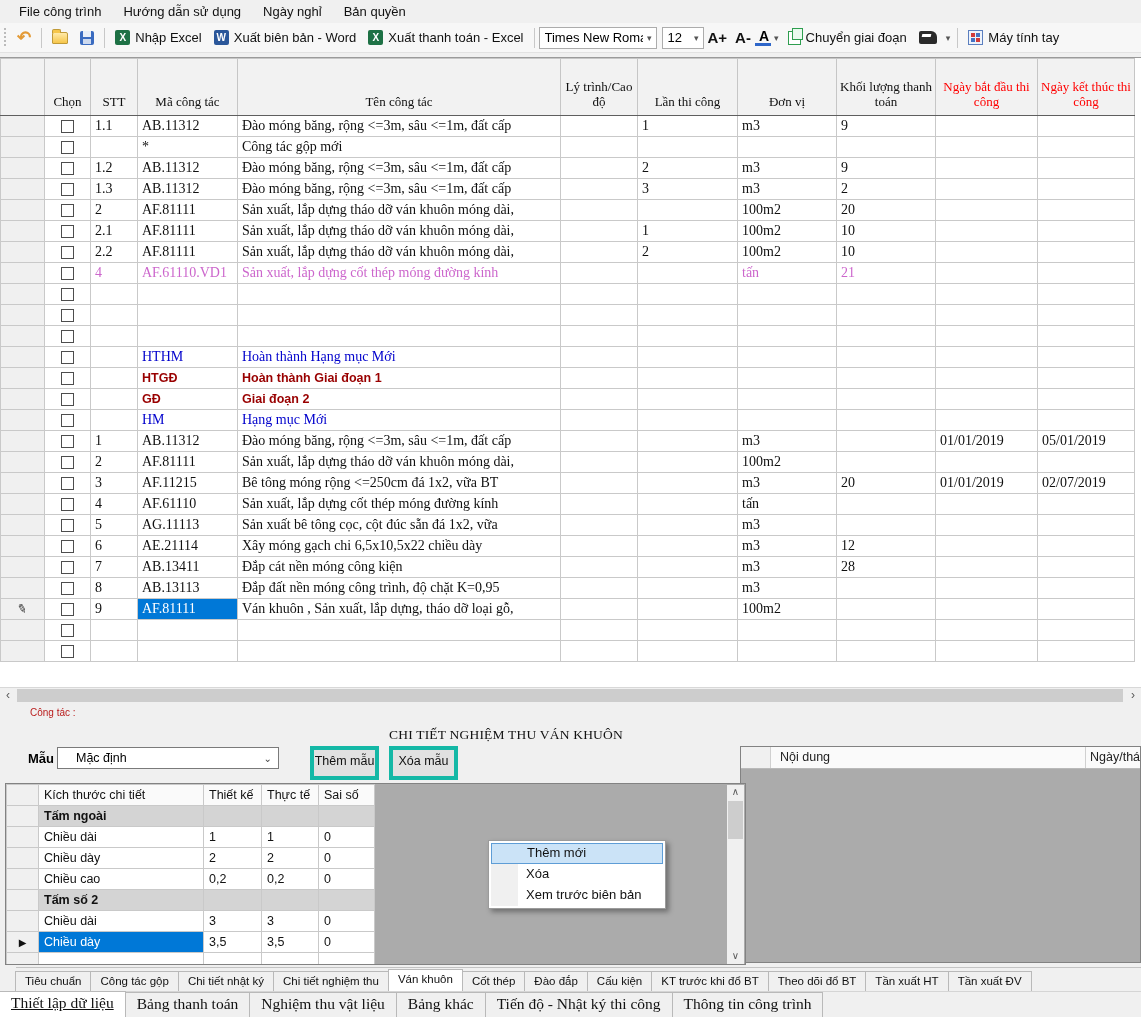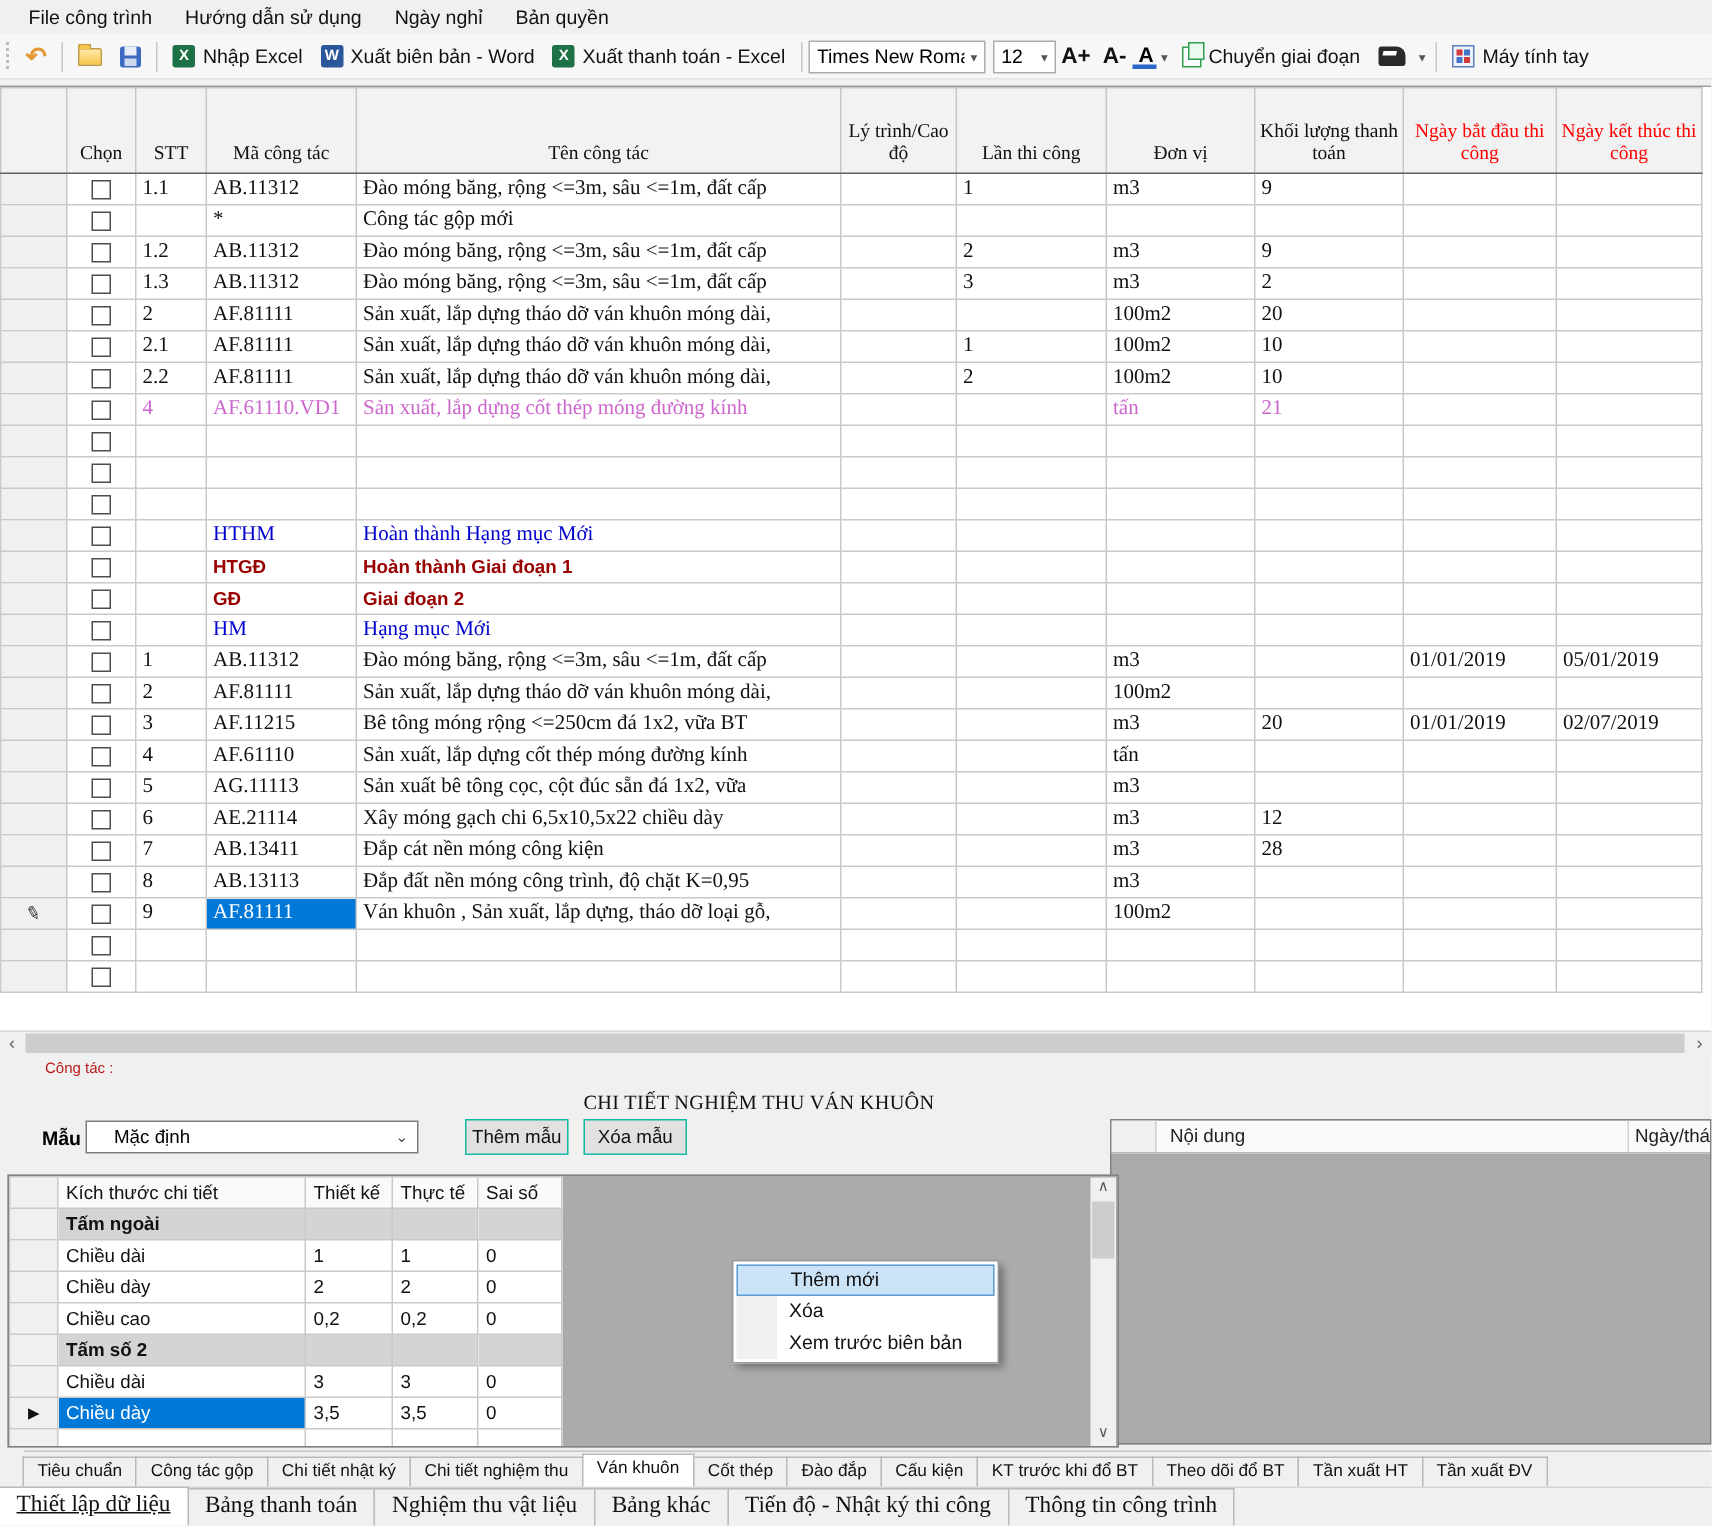--- a/index.html
+++ b/index.html
@@ -61,21 +61,21 @@
   #hscroll .sb-btn { position:absolute; top:0; width:16px; height:15px; color:#5a5a5a; font-size:12px; line-height:14px; text-align:center; }
   #hscroll .left { left:0; } #hscroll .right { right:0; }
   #hscroll .thumb { position:absolute; left:17px; right:18px; top:1px; height:13px; background:#cdcdcd; }
 
   
   #congtac-label { position:absolute; left:30px; top:707px; font-size:10px; color:#b91c1c; }
   #section-title { position:absolute; left:0; top:727px; width:1012px; text-align:center; font-family:"Liberation Serif","DejaVu Serif",serif; font-size:13.5px; color:#111; letter-spacing:.2px; }
   #mau-label { position:absolute; left:28px; top:751px; font-size:13px; font-weight:bold; }
   #mau-combo { position:absolute; left:57px; top:747px; width:222px; height:22px; background:#fff; border:1px solid #7a7a7a; font-size:12.5px; display:flex; align-items:center; padding-left:18px; }
   #mau-combo .arr { margin-left:auto; color:#444; font-size:10px; padding-right:6px; }
-  .pushbtn { position:absolute; top:746px; height:24px; background:#e1e1e1; border:1px solid #14b8a6; font-size:12.5px; color:#111; text-align:center; line-height:22px; }
+  .pushbtn { position:absolute; top:746px; height:34px; background:#e1e1e1; border:4px solid #14b8a6; font-size:12.5px; color:#111; text-align:center; line-height:22px; }
   #btn-them { left:310px; width:69px; }
   #btn-xoa { left:389px; width:69px; }
 
   
   #right-panel { position:absolute; left:740px; top:746px; width:401px; height:217px; background:#ababab; border:1px solid #828282; overflow:hidden; }
   #rp-header { height:22px; background:#fafafa; border-bottom:1px solid #b9b9b9; display:flex; font-size:12.5px; color:#222; }
   #rp-ind { width:30px; border-right:1px solid #d0d0d0; background:#f0f0f0; }
   #rp-col1 { flex:1; padding:3px 0 0 9px; border-right:1px solid #d0d0d0; }
   #rp-col2 { width:54px; padding:3px 0 0 4px; white-space:nowrap; overflow:hidden; }
 

